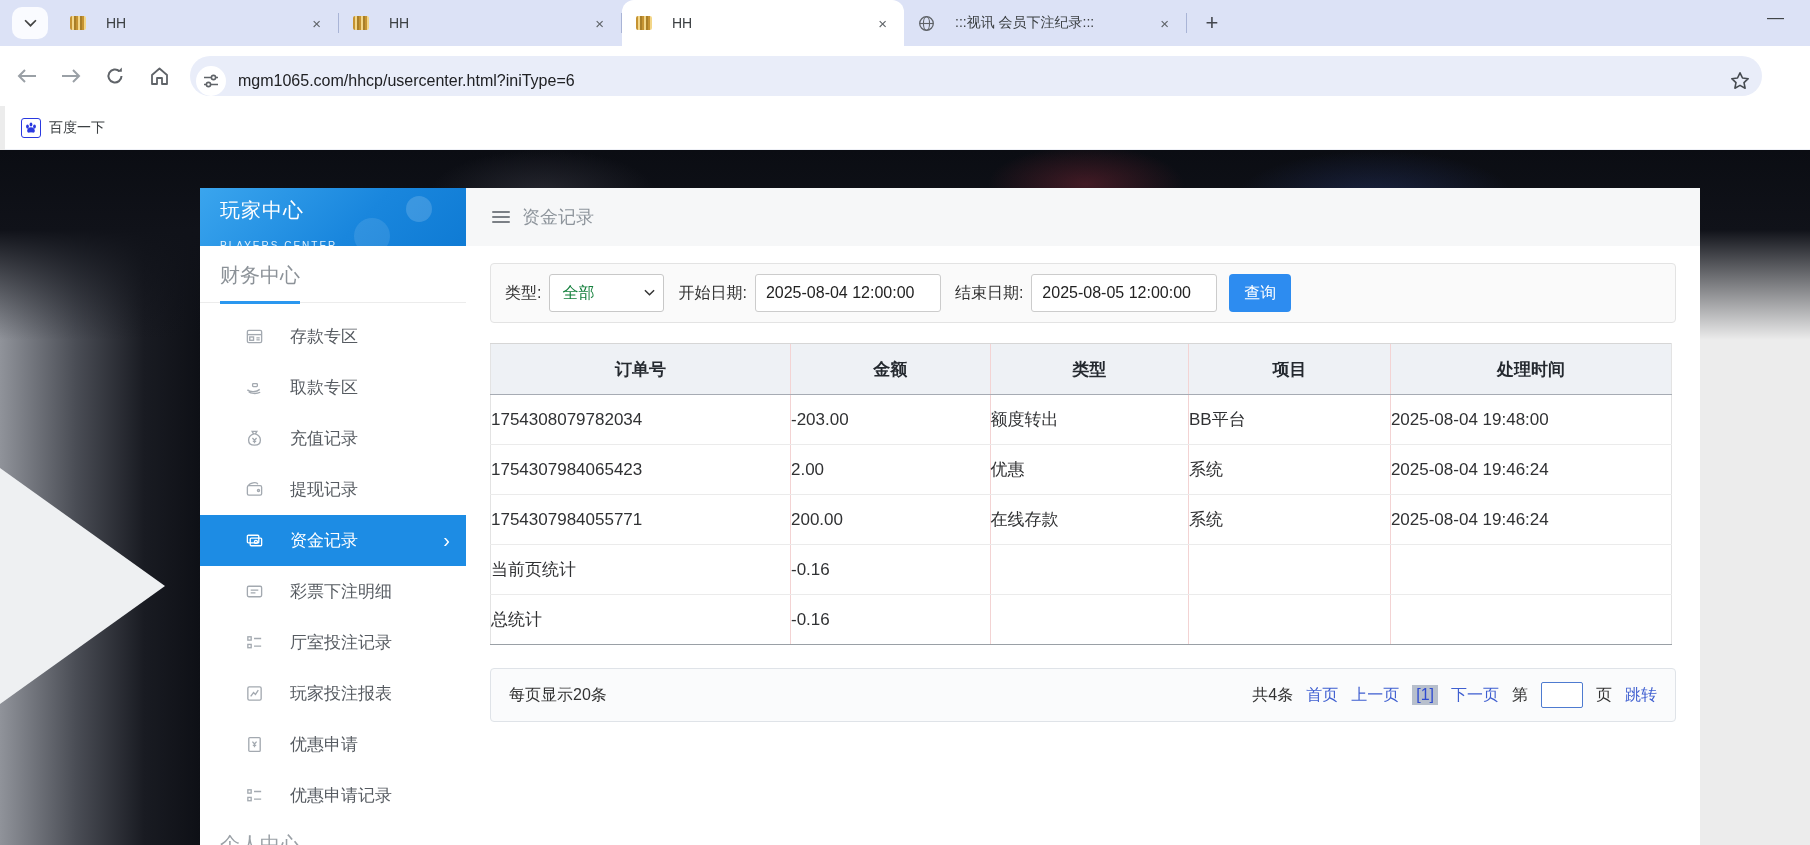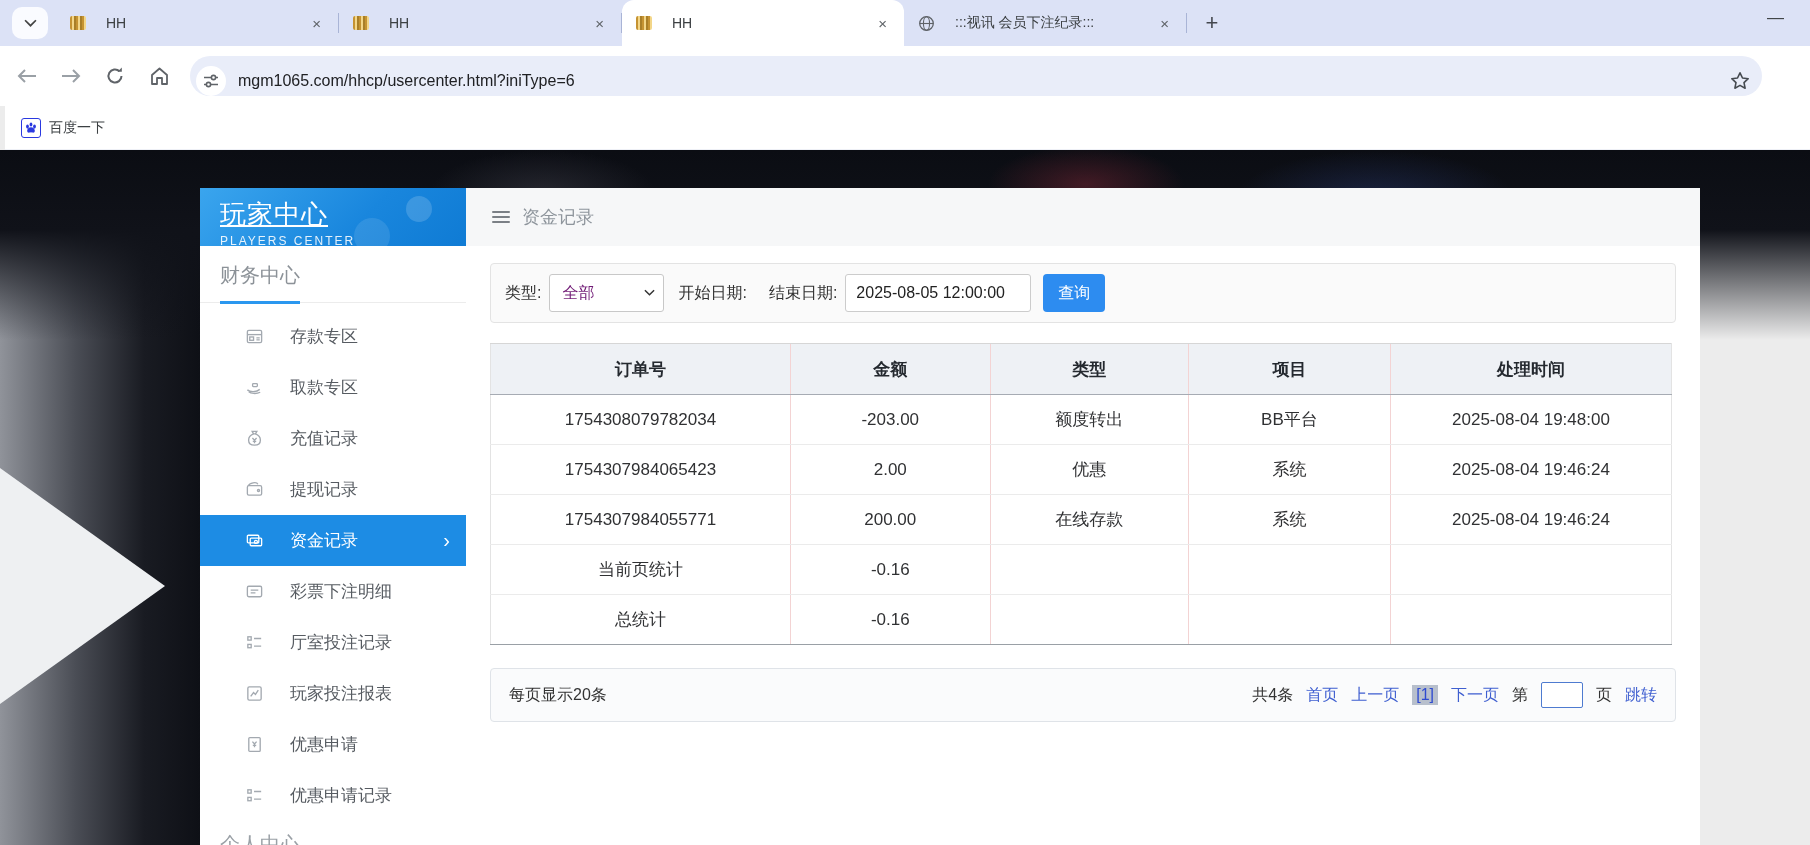--- a/index.html
+++ b/index.html
@@ -45,22 +45,22 @@
     background:linear-gradient(90deg,#90939a 0%,#4a4d55 38%,#191b22 72%,#0e1016 100%); }
   .bg-tri { position:absolute; left:0; top:318px; width:0; height:0;
     border-top:118px solid transparent; border-bottom:118px solid transparent; border-left:165px solid #eef0f2; }
 
   
   .sidebar { position:absolute; left:200px; top:38px; width:266px; height:657px; background:#ffffff; overflow:hidden; }
   .sb-head { height:58px; padding:9px 0 0 20px; position:relative; overflow:hidden;
     background:linear-gradient(135deg,#3aa5ee 0%,#1986dd 60%,#0f7bd4 100%); }
   .sb-head .bub1 { position:absolute; right:34px; top:8px; width:26px; height:26px; border-radius:50%; background:rgba(255,255,255,.16); }
   .sb-head .bub2 { position:absolute; right:76px; top:30px; width:36px; height:36px; border-radius:50%; background:rgba(255,255,255,.10); }
-  .sb-title { font-size:26px; color:#ffffff; letter-spacing:1px;text-decoration:underline; }
-  .sb-sub { font-size:12px; color:rgba(255,255,255,.88); letter-spacing:2px; margin-top:2px; }
+  .sb-title { font-size:20px; color:#ffffff; letter-spacing:1px; }
+  .sb-sub { font-size:10px; color:rgba(255,255,255,.88); letter-spacing:2px; margin-top:16px; }
   .sb-section { margin:16px 0 0 0; padding:0 20px; border-bottom:1px solid #ececec; }
   .sb-section .txt { display:inline-block; font-size:20px; color:#8c9298; padding-bottom:12px; border-bottom:3px solid #2a97ef; margin-bottom:-2px; }
   .sb-menu { margin-top:8px; }
   .sb-item { height:51px; display:flex; align-items:center; padding-left:44px; font-size:17px; color:#565b61; cursor:pointer; position:relative; }
   .sb-item .ic { width:20px; height:20px; color:#a3a9b0; margin-right:26px; flex:0 0 auto; display:flex; align-items:center; justify-content:center; }
   .sb-item.active { background:#1d8ce4; color:#ffffff; }
   .sb-item.active .ic { color:#ffffff; }
   .sb-item .chev { position:absolute; right:16px; font-size:20px; color:#ffffff; }
   .sb-section.personal { margin-top:10px; border-bottom:none; }
   .sb-section.personal .txt { border-bottom:none; color:#9aa0a6; }
@@ -70,29 +70,29 @@
   .m-head { height:58px; background:#f6f7f8; display:flex; align-items:center; padding-left:26px; }
   .burger { width:18px; display:flex; flex-direction:column; gap:3px; }
   .burger span { height:2px; background:#7b8086; border-radius:1px; }
   .m-title { margin-left:12px; font-size:18px; color:#8e959c; }
 
   .filter { margin:17px 24px 0 24px; height:60px; border:1px solid #e3e3e3; border-radius:4px; background:#fafafa;
     display:flex; align-items:center; padding:1px 14px; font-size:16px; color:#333; }
   .flabel { margin-right:8px; white-space:nowrap; }
   .sel { width:115px; height:38px; background:#fff; border:1px solid #c8c8c8; border-radius:3px;
     display:flex; align-items:center; padding:0 8px 0 12px; cursor:pointer; }
-  .sel .v { flex:1; font-size:16px; color:#701a75; }
+  .sel .v { flex:1; font-size:16px; color:#15803d; }
   .finput { width:186px; height:38px; border:1px solid #ccc; border-radius:3px; padding:0 10px; font-size:16px; color:#222; font-family:"Liberation Sans","DejaVu Sans",sans-serif; }
   .gap14 { width:14px; }
   .btn-search { margin-left:12px; height:38px; padding:0 15px; background:#2d8cf0; color:#fff; border:none; border-radius:4px; font-size:16px; cursor:pointer; font-family:inherit; }
 
   table.funds { margin:20px 24px 0 24px; width:1182px; border-collapse:collapse; table-layout:fixed; }
   table.funds th { height:51px; background:#eef1f5; font-size:17px; font-weight:bold; color:#24292f;
     border-top:1px solid #d6d6d6; border-bottom:1px solid #a6abb3; }
-  table.funds td { height:50px; text-align:center; font-size:17px; color:#303133; border-bottom:1px solid #ebebeb; background:#fff; }
+  table.funds td { height:50px; font-size:17px; color:#303133; border-bottom:1px solid #ebebeb; background:#fff; }
   table.funds th + th, table.funds td + td { border-left:1px solid #f3d3d3; }
   table.funds th:first-child, table.funds td:first-child { border-left:1px solid #e3e3e3; }
   table.funds th:last-child, table.funds td:last-child { border-right:1px solid #e3e3e3; }
   table.funds tr:last-child td { border-bottom:1px solid #9aa0a6; }
   .c0{width:25.4%;} .c1{width:16.9%;} .c2{width:16.8%;} .c3{width:17.1%;} .c4{width:23.8%;}
 
   .pager { margin:23px 24px 0 24px; height:54px; border:1px solid #dfe3e8; border-radius:4px; background:#fafbfc;
     display:flex; align-items:center; padding:0 18px; font-size:16px; color:#333; }
   .pager .left { flex:1; }
   .pager .right { display:flex; align-items:center; gap:13px; }
@@ -343,20 +343,21 @@
       <div class="filter">
         <span class="flabel">类型:</span>
         <div class="sel">
           <span class="v">全部</span>
           <svg width="11" height="8" viewBox="0 0 12 8">
               <path d="M1 1l5 5 5-5" stroke="#333" stroke-width="1.6" fill="none"></path>
             </svg>
         </div>
         <span class="gap14"></span>
         <span class="flabel">开始日期:</span>
+        <input class="finput" value="2025-08-04 12:00:00" style="">
         <span class="gap14"></span>
         <span class="flabel">结束日期:</span>
         <input class="finput" value="2025-08-05 12:00:00" style="">
         <button class="btn-search">查询</button>
       </div>
 
       <table class="funds">
         <colgroup>
             <col class="c0">
             <col class="c1">

